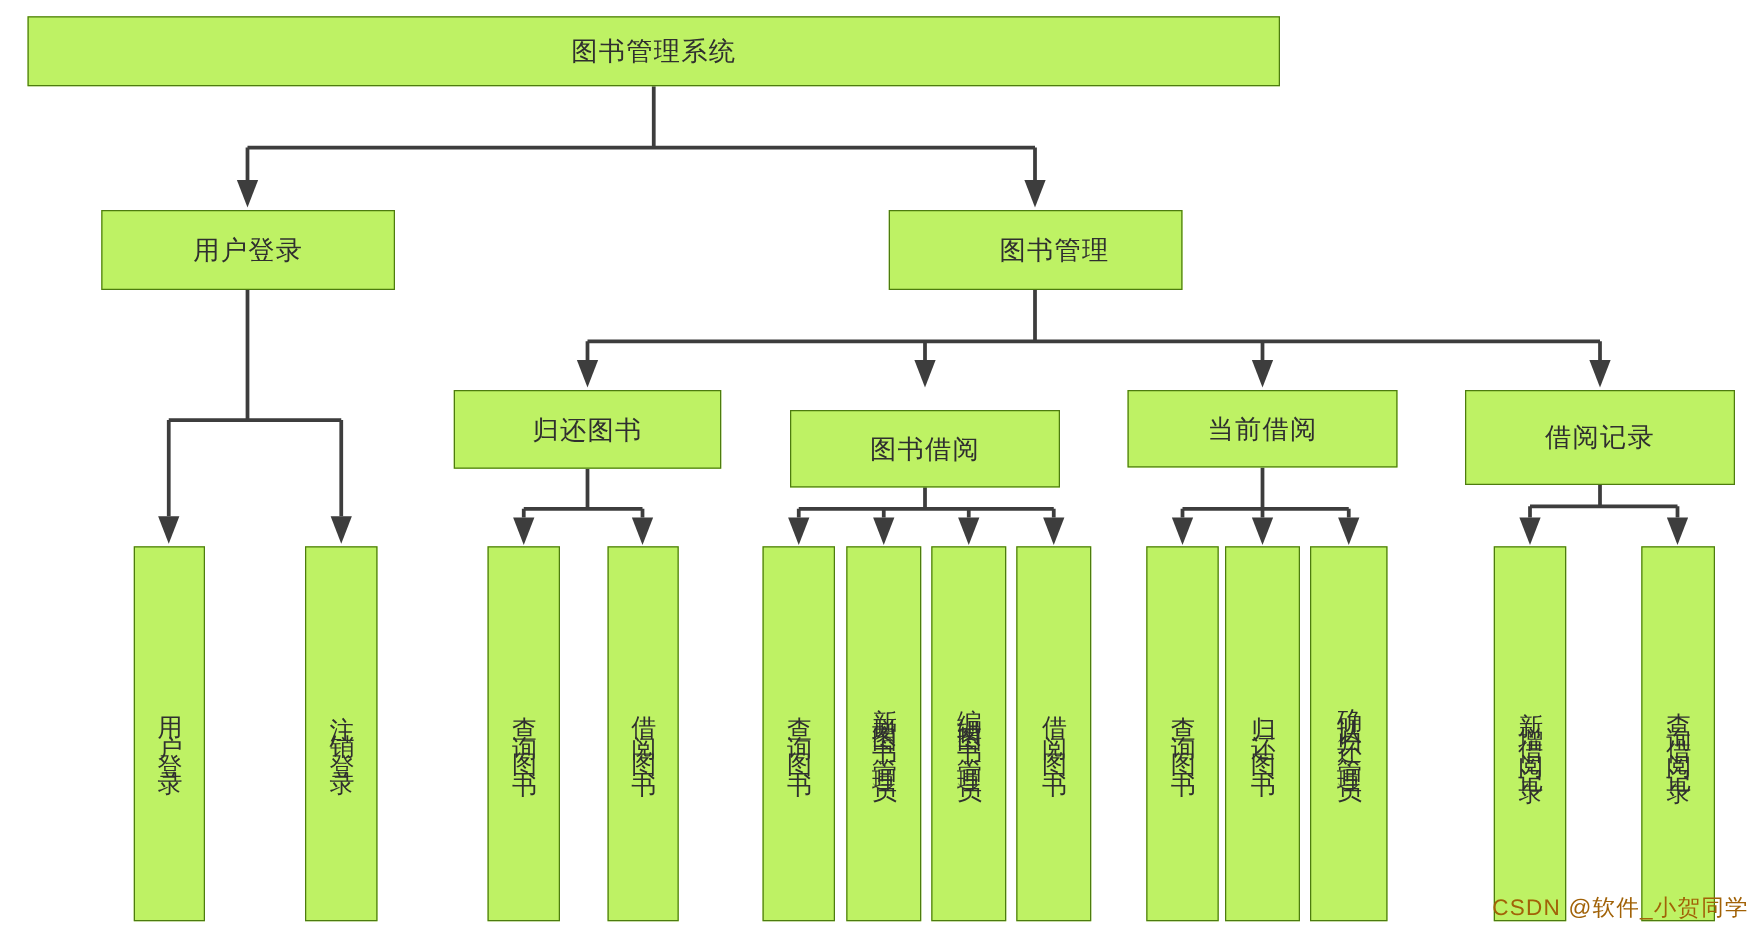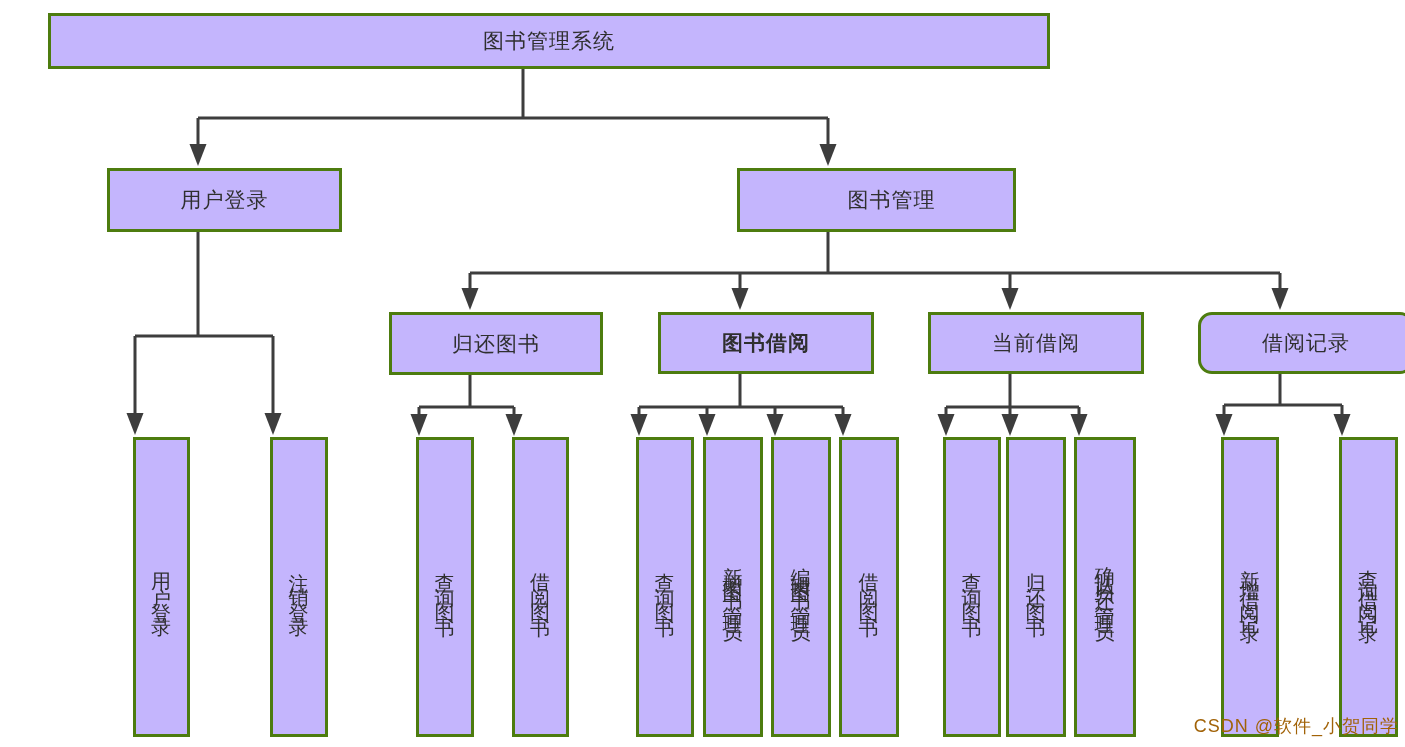--- a/index.html
+++ b/index.html
@@ -7,50 +7,49 @@
     position: relative;
     width: 1405px;
     height: 747px;
     background: #ffffff;
     font-family: "Liberation Sans", "DejaVu Sans", sans-serif;
     overflow: hidden;
   }
   .node {
     position: absolute;
     box-sizing: border-box;
-    background: #c4b5fd;
-    border: 3px solid #4d7c0f;
+    background: #bef264;
+    border: 1px solid #4d7c0f;
     color: #2f2f2f;
     display: flex;
     align-items: center;
     justify-content: center;
     text-align: center;
-    margin-left: 26px;
   }
   .hbox { font-size: 21px; letter-spacing: 1px; }
   .vbox {
     writing-mode: vertical-rl;
     text-orientation: mixed;
     font-size: 20px;
     letter-spacing: 15px;
     line-height: 1;
   }
   .vbox.ls-m { letter-spacing: 11px; }
   .vbox.ls-s { letter-spacing: 8px; }
 
   
   .n-root            { left: 22px;   top: 13px;  width: 1002px; height: 56px; }
   
   .n-user-login      { left: 81px;   top: 168px; width: 235px; height: 64px; }
-  .n-book-mgmt       { left: 711px;  top: 168px; width: 279px; height: 64px; padding-left: 30px; }
+  .n-book-mgmt       { left: 711px;  top: 168px; width: 235px; height: 64px; padding-left: 30px; }
   
   .n-new-book-rec    { left: 363px;  top: 312px; width: 214px; height: 63px; }
-  .n-book-borrow     { left: 632px;  top: 312px; width: 216px; height: 62px; font-weight: bold; }
+  .n-book-borrow     { left: 632px;  top: 328px; width: 216px; height: 62px; }
   .n-current-borrow  { left: 902px;  top: 312px; width: 216px; height: 62px; }
-  .n-borrow-records  { left: 1172px; top: 312px; width: 216px; height: 62px; border-radius: 14px; }
+  .n-borrow-records  { left: 1172px; top: 312px; width: 216px; height: 76px; }
   
   .n-v-user-login    { left: 107px;  top: 437px; width: 57px; height: 300px; }
   .n-v-logout        { left: 244px;  top: 437px; width: 58px; height: 300px; }
   .n-v-query1        { left: 390px;  top: 437px; width: 58px; height: 300px; }
   .n-v-borrow1       { left: 486px;  top: 437px; width: 57px; height: 300px; }
   .n-v-query2        { left: 610px;  top: 437px; width: 58px; height: 300px; }
   .n-v-add-book      { left: 677px;  top: 437px; width: 60px; height: 300px; }
   .n-v-edit-book     { left: 745px;  top: 437px; width: 60px; height: 300px; }
   .n-v-borrow2       { left: 813px;  top: 437px; width: 60px; height: 300px; }
   .n-v-query3        { left: 917px;  top: 437px; width: 58px; height: 300px; }

